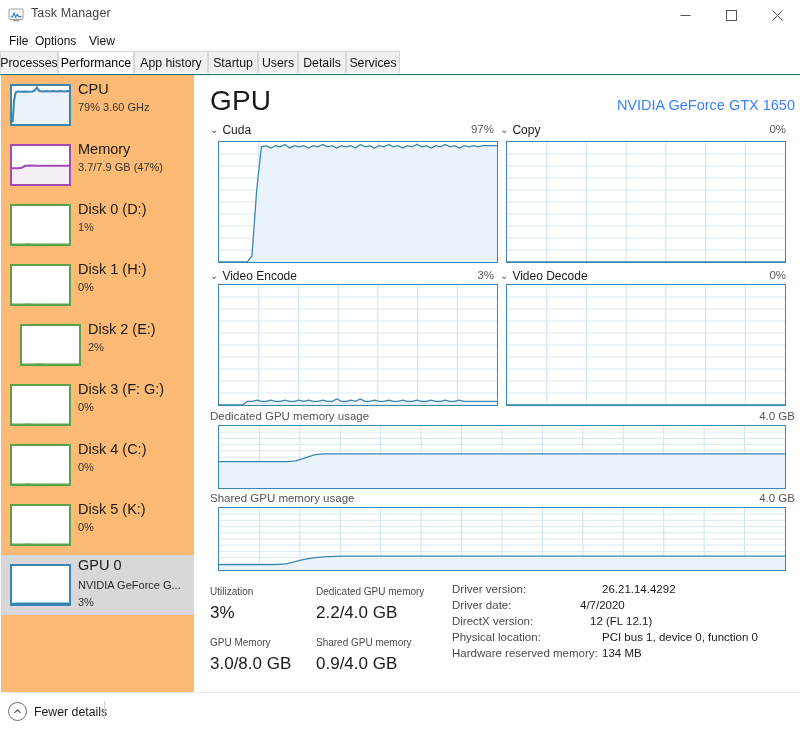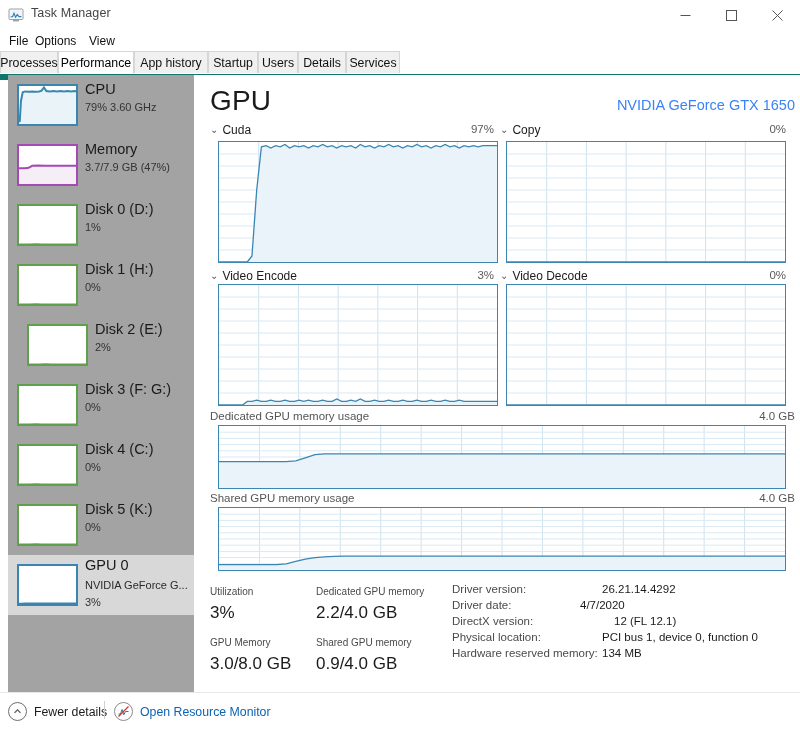--- a/index.html
+++ b/index.html
@@ -43,21 +43,21 @@
     padding: 1px 4px;
   }
   .menu-file { left: 5px; }
   .menu-options { left: 31px; }
   .menu-view { left: 85px; }
 
   
   .tabstrip {
     position: absolute; left: 0; top: 51px; width: 800px; height: 23px;
     background: #ffffff;
-    border-bottom: 6px solid #0f766e;
+    border-bottom: 1px solid #0f766e;
   }
   .tab {
     position: absolute; top: 0px; height: 22px;
     font-size: 12.3px; color: #111;
     display: flex; align-items: center; justify-content: center;
     background: #f0f0f0;
     border-left: 1px solid #d6d6d6;
     border-right: 1px solid #d6d6d6;
     border-top: 1px solid #d6d6d6;
     box-sizing: border-box;
@@ -65,22 +65,22 @@
   .tab.active {
     background: #ffffff;
     border-bottom: 1px solid #ffffff;
     height: 23px;
     font-weight: 400;
     color: #000;
   }
 
   
   .sidebar {
-    position: absolute; left: 8px; top: 75px; width: 193px; height: 617px;
-    background: #a3a3a3;
+    position: absolute; left: 1px; top: 75px; width: 193px; height: 617px;
+    background: #fdba74;
     border-right: 1px solid #e3e3e3;
     overflow: hidden;
   }
   .side-item {
     position: absolute; left: 0; width: 193px; height: 60px;
     box-sizing: border-box;
   }
   .side-item.selected { background: #d8d8d8; }
   .side-thumb {
     position: absolute; left: 9px; top: 9px; width: 61px; height: 42px;
@@ -542,40 +542,31 @@
   <div class="stat-value" style="left:122px; top:528px;">2.2/4.0 GB</div>
   <div class="stat-label" style="left:122px; top:562px;">Shared GPU memory</div>
   <div class="stat-value" style="left:122px; top:579px;text-align:center;">0.9/4.0 GB</div>
 
   <div id="info-table">
       <div class="info-key" style="left: 258px; top: 508px;">Driver version:</div>
       <div class="info-val" style="left: 408px; top: 508px;">26.21.14.4292</div>
       <div class="info-key" style="left: 258px; top: 524px;">Driver date:</div>
       <div class="info-val" style="left: 386px; top: 524px;">4/7/2020</div>
       <div class="info-key" style="left: 258px; top: 540px;">DirectX version:</div>
-      <div class="info-val" style="left: 420px; top: 540px; text-align: center;">12 (FL 12.1)</div>
+      <div class="info-val" style="left: 396px; top: 540px; text-align: center;">12 (FL 12.1)</div>
       <div class="info-key" style="left: 258px; top: 556px;">Physical location:</div>
       <div class="info-val" style="left: 408px; top: 556px;">PCI bus 1, device 0, function 0</div>
       <div class="info-key" style="left: 258px; top: 572px;">Hardware reserved memory:</div>
       <div class="info-val" style="left: 408px; top: 572px;">134 MB</div>
     </div>
 </div>
 
 <div class="statusbar">
   <div class="sb-fewer">
     <span class="circ">
       <svg width="11" height="11" viewBox="0 0 11 11">
           <polyline points="2.5,6.8 5.5,3.8 8.5,6.8" fill="none" stroke="#555" stroke-width="1.2"></polyline>
         </svg>
     </span>
     <span class="sb-fewer-label">Fewer details</span>
   </div>
   <div class="sb-divider"></div>
-  <div class="sb-rm">
-    <span class="circ" style="border-color:#8a8a8a;">
-      <svg width="13" height="13" viewBox="0 0 13 13">
-        <polyline points="1.5,9 3.5,9 5,4.5 6.8,9.8 8.5,6.5 11.5,6.5" fill="none" stroke="#3a6ea5" stroke-width="1"></polyline>
-        <line x1="1.5" y1="11.5" x2="11.5" y2="1.5" stroke="#d03a2a" stroke-width="1.3"></line>
-      </svg>
-    </span>
-    <span class="sb-rm-label">Open Resource Monitor</span>
-  </div>
 </div>
 
 </body></html>

